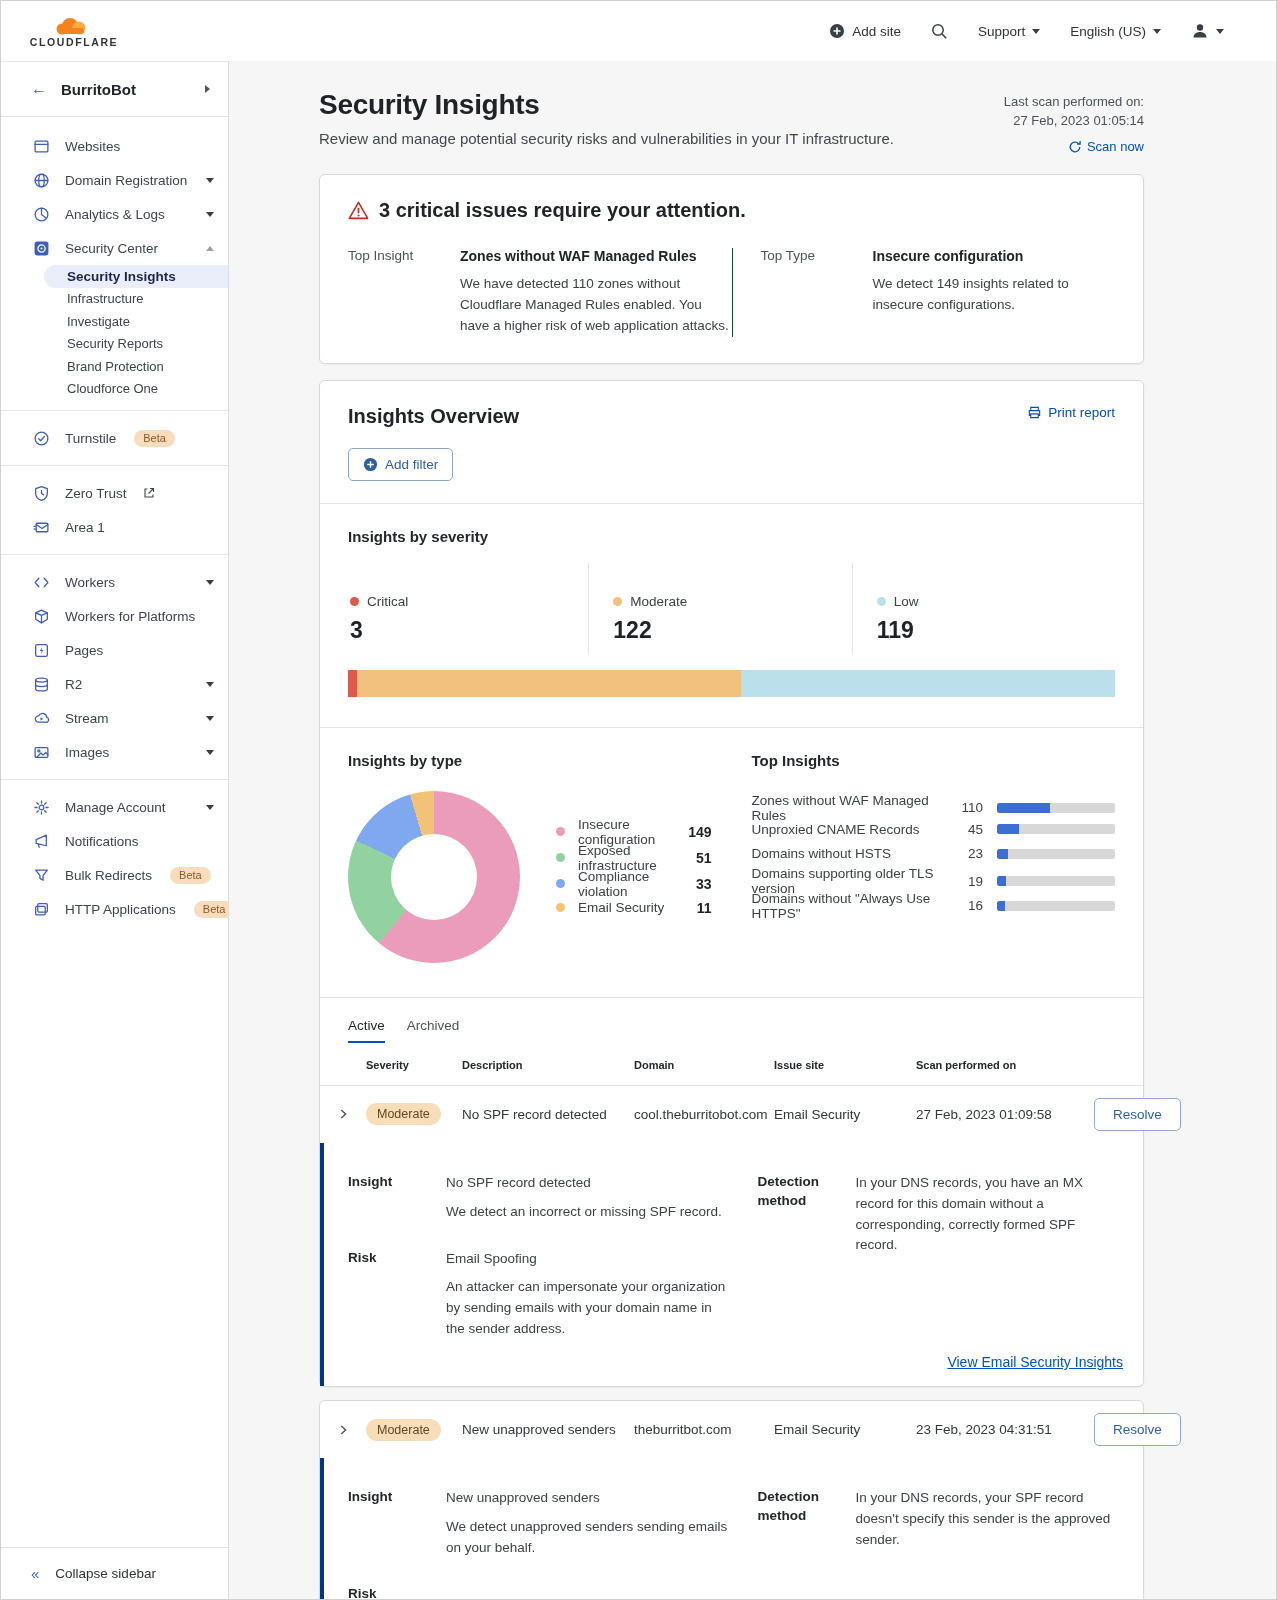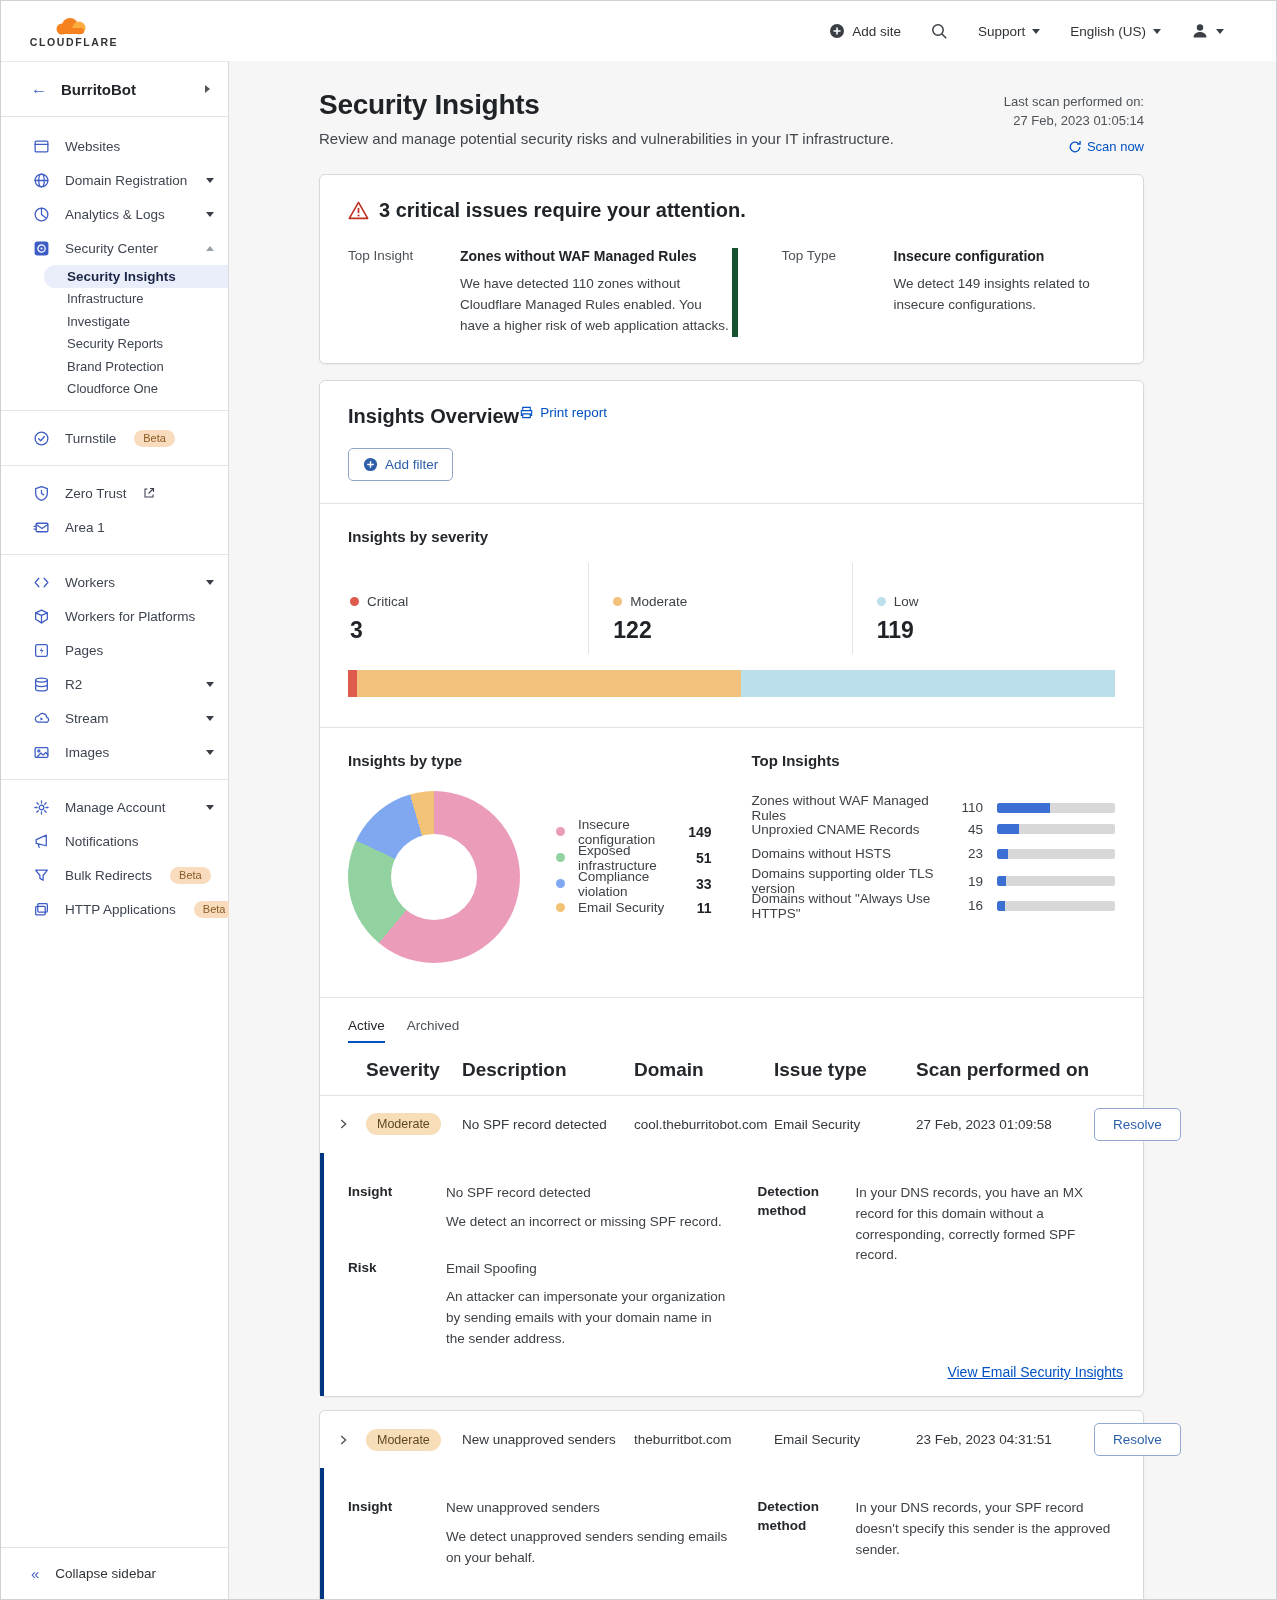--- a/index.html
+++ b/index.html
@@ -50,28 +50,28 @@
   .scan-link { display: inline-flex; align-items: center; gap: 5px; margin-top: 7px; color: var(--link); cursor: pointer; }
   .scan-link span { }
 
   .card { background: #fff; border: 1px solid #d6d8da; border-radius: 6px; box-shadow: 0 1px 2px rgba(0,0,0,.05); }
 
   
   .alert-card { margin-top: 14px; padding: 24px 28px 26px; }
   .alert-title-row { display: flex; align-items: center; gap: 10px; font-size: 20px; font-weight: bold; color: #202428; }
   .alert-cols { display: grid; grid-template-columns: 1fr 1fr; margin-top: 26px; }
   .alert-col { display: grid; grid-template-columns: 92px 1fr; column-gap: 20px; }
-  .alert-col + .alert-col { border-left: 6px solid #14532d; padding-left: 44px; }
+  .alert-col + .alert-col { border-left: 1px solid #14532d; padding-left: 28px; }
   .alert-label { font-size: 13.5px; color: #4d5359; }
   .alert-sub-title { font-size: 14px; font-weight: bold; color: #202428; }
   .alert-desc { font-size: 13.5px; color: #3d4247; line-height: 1.55; margin-top: 10px; max-width: 330px; }
 
   
   .overview-card { margin-top: 16px; }
-  .ov-head { display: flex; justify-content: flex-start; align-items: flex-start; padding: 24px 28px 0; }
+  .ov-head { display: flex; justify-content: space-between; align-items: flex-start; padding: 24px 28px 0; }
   .ov-title { font-size: 20px; font-weight: bold; color: #202428; }
   .link { display: inline-flex; align-items: center; gap: 6px; color: var(--link); font-size: 13.5px; cursor: pointer; }
   .add-filter-row { padding: 20px 28px 22px; }
   .btn-outline { display: inline-flex; align-items: flex-start; gap: 7px; border: 1px solid #90a6c8; border-radius: 5px; background: #fff; color: #2c5fa8; font-size: 13.5px; padding: 8px 14px; cursor: pointer; font-family: inherit; }
   .divider { border-top: 1px solid #e2e3e5; }
 
   .severity-section { padding: 24px 28px 30px; }
   .sec-sub-title { font-size: 15px; font-weight: bold; color: #24282c; }
   .sev-stats { display: flex; margin-top: 18px; }
   .sev-stat { flex: 1; padding: 2px 0 10px 2px; }
@@ -93,21 +93,21 @@
   .ti-row { display: grid; grid-template-columns: 1fr 34px 118px; align-items: center; column-gap: 14px; height: 24.5px; font-size: 13.5px; color: #3d4247; }
   .ti-val { text-align: right; color: #3d4247; }
   .ti-track { height: 10px; background: #d8d8d8; border-radius: 2px; position: relative; overflow: hidden; }
   .ti-fill { position: absolute; left: 0; top: 0; bottom: 0; border-radius: 2px 0 0 2px; }
 
   
   .tabs-row { display: flex; gap: 22px; padding: 20px 28px 0; font-size: 13.5px; }
   .tab { padding-bottom: 8px; color: #4d5359; cursor: pointer; }
   .tab.active { color: #24282c; border-bottom: 2px solid var(--accent); }
   .t-grid { display: grid; grid-template-columns: 30px 96px 172px 140px 142px 178px 1fr; align-items: center; }
-  .t-head { padding: 16px 16px 14px; font-size: 19px; font-weight: bold; color: #24282c; }
+  .t-head { padding: 16px 16px 14px; font-size: 11px; font-weight: bold; color: #24282c; }
   .t-row { padding: 12px 16px; border-top: 1px solid #e2e3e5; font-size: 13.5px; color: #33383d; }
   .chev { width: 14px; height: 14px; stroke: #4d5359; stroke-width: 1.6; fill: none; cursor: pointer; }
   .pill { display: inline-block; background: var(--moderate-bg); color: var(--moderate-text); font-size: 12.5px; padding: 4px 11px; border-radius: 12px; }
   .resolve-btn { justify-self: end; border: 1px solid #8fa9cf; background: #fff; color: #2c5fa8; font-size: 13.5px; padding: 8px 18px; border-radius: 5px; cursor: pointer; font-family: inherit; }
 
   .detail-panel { border-left: 4px solid var(--panel-bar); padding: 30px 24px 20px 24px; position: relative; }
   .dp-grid { display: grid; grid-template-columns: 1.05fr 1fr; column-gap: 30px; }
   .dp-block { display: grid; grid-template-columns: 78px 1fr; column-gap: 20px; margin-bottom: 26px; }
   .dp-label { font-size: 13.5px; font-weight: bold; color: #24282c; line-height: 1.4; }
   .dp-text { font-size: 13.5px; color: #3d4247; line-height: 1.55; max-width: 305px; }
@@ -544,21 +544,21 @@
           <div class="tabs-row">
             <span class="tab active">Active</span>
             <span class="tab">Archived</span>
           </div>
 
           <div class="t-grid t-head">
             <span></span>
             <span>Severity</span>
             <span>Description</span>
             <span>Domain</span>
-            <span>Issue type</span>
+            <span>Issue site</span>
             <span>Scan performed on</span>
             <span></span>
           </div>
 
           <div class="t-grid t-row">
             <svg class="chev" viewBox="0 0 16 16">
                 <path d="M6 3.5L11 8l-5 4.5"></path>
               </svg>
             <span><span class="pill">Moderate</span></span>
             <span>No SPF record detected</span>

